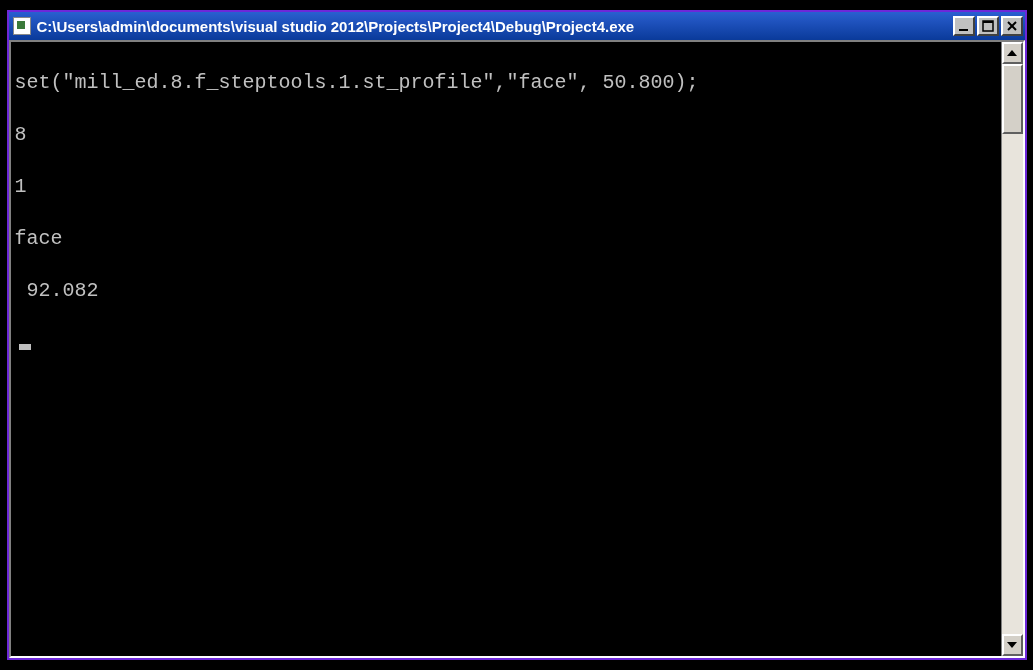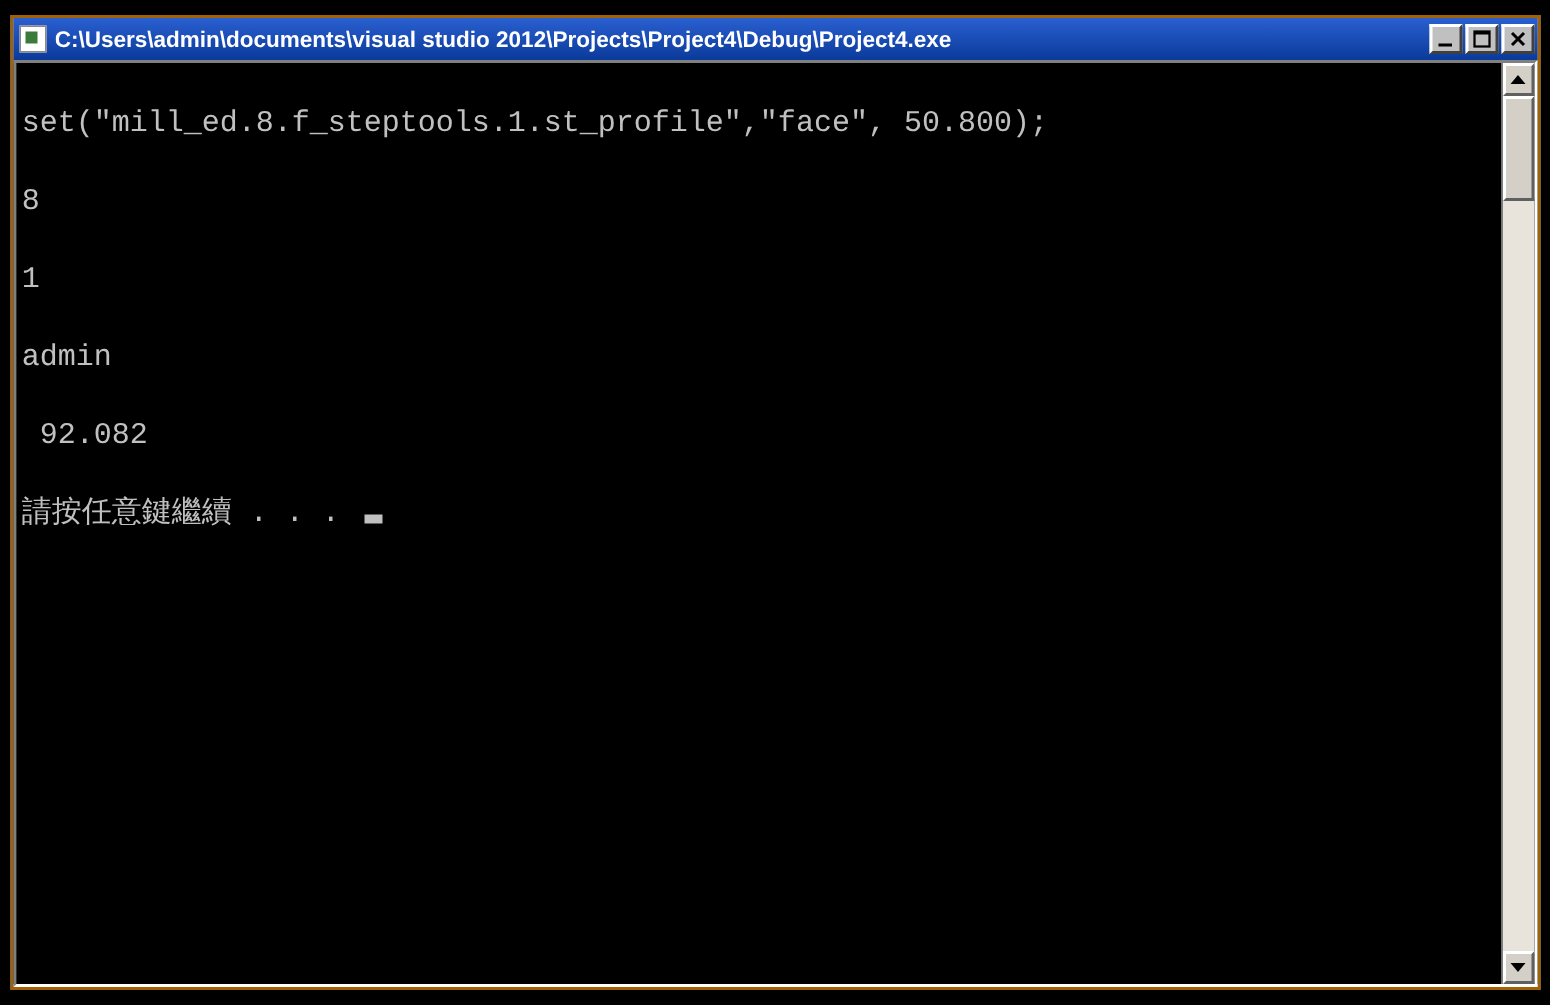--- a/index.html
+++ b/index.html
@@ -8,21 +8,21 @@
       height: 670px;
       background: #000;
       font-family: Arial, sans-serif;
       display: flex;
       align-items: center;
       justify-content: center;
     }
     .window {
       width: 1020px;
       height: 650px;
-      border: 2px solid #a16207;
+      border: 2px solid #6d28d9;
       background: #c0c0c0;
       display: flex;
       flex-direction: column;
     }
     .titlebar {
       height: 28px;
       background: linear-gradient(to bottom, #2a5fd0, #0a3a9a);
       display: flex;
       align-items: center;
       padding: 0 2px;
@@ -172,23 +172,23 @@
           </svg>
       </div>
     </div>
   </div>
 
   <div class="client">
     <div class="console">
 <span class="line">set("mill_ed.8.f_steptools.1.st_profile","face", 50.800);</span>
 <span class="line">8</span>
 <span class="line">1</span>
-<span class="line">admin</span>
+<span class="line">face</span>
 <span class="line"> 92.082</span>
-<span class="line"><span>請按任意鍵繼續 . . . </span><span class="cursor"></span></span>
+<span class="line"><span class="cursor"></span></span>
     </div>
 
     <div class="vscroll">
       <div class="sbtn">
           <div class="arrow up"></div>
         </div>
       <div class="strack">
         <div class="sthumb"></div>
       </div>
       <div class="sbtn">

